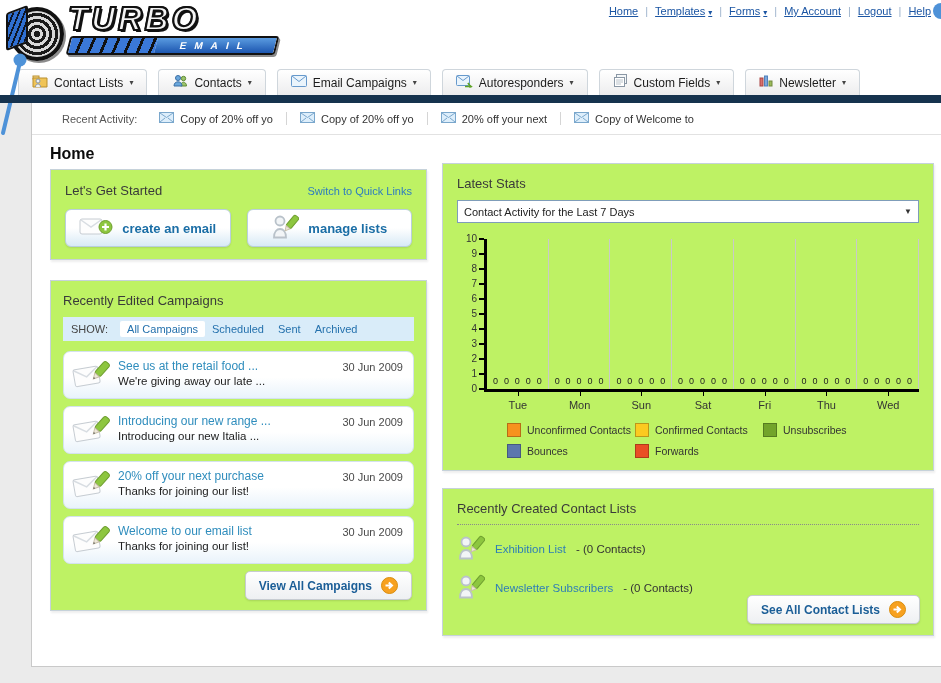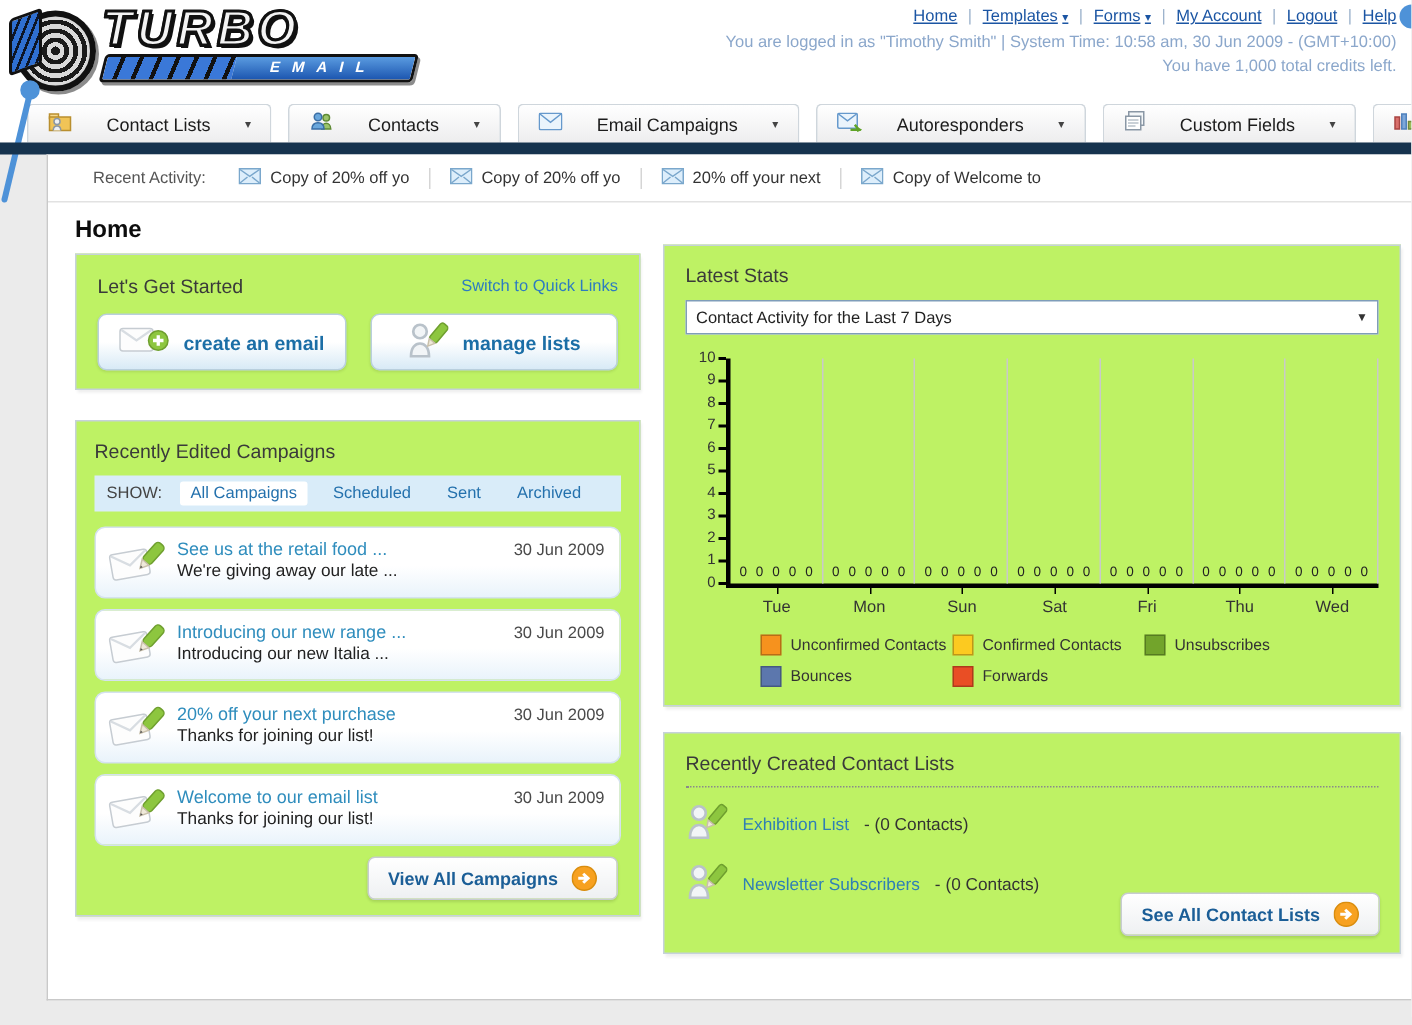--- a/index.html
+++ b/index.html
@@ -30,21 +30,21 @@
   .nav-row{font-size:11px;display:flex;justify-content:flex-end;align-items:center;gap:7px;}
   .nav-link{color:#1b55a3;text-decoration:underline;cursor:pointer;white-space:nowrap;}
   .nav-sep{color:#9db3cc;}
   .nav-caret{font-size:8px;color:#1b55a3;margin-left:3px;}
   .hdr-status{font-size:11px;color:#8ba7cb;margin-top:4px;line-height:1.45;}
   
   .decor-left{position:absolute;left:0;top:50px;}
   .decor-right{position:absolute;left:933px;top:3px;width:16px;height:16px;border-radius:50%;background:#4e92d8;}
   
   .tabbar{position:absolute;left:18px;top:69px;display:flex;gap:11px;align-items:flex-end;}
-  .tab{display:flex;align-items:center;gap:23px;height:26px;padding:0 13px;box-sizing:border-box;
+  .tab{display:flex;align-items:center;gap:6px;height:26px;padding:0 13px;box-sizing:border-box;
     background:linear-gradient(#ffffff,#ededee);border:1px solid #cfd6dc;border-bottom:none;
     border-radius:4px 4px 0 0;font-size:12px;color:#1c1c1c;cursor:pointer;white-space:nowrap;}
   .tab-caret{font-size:8px;color:#444;}
   
   .main{position:absolute;left:10px;top:103px;width:921px;height:564px;background:#fff;
     border:1px solid #c9c9c9;border-top:none;box-sizing:border-box;margin-left:21px;}
   .ra{height:31px;border-bottom:1px solid #e2e2e2;display:flex;align-items:center;
     padding-left:30px;font-size:11px;color:#555;}
   .ra-item{display:flex;align-items:center;gap:6px;color:#333;cursor:pointer;}
   .ra-item + .ra-item{border-left:1px solid #d5d5d5;padding-left:13px;margin-left:13px;}
@@ -134,24 +134,20 @@
           <a class="nav-link">Templates<span class="nav-caret">▾</span></a>
           <span class="nav-sep">|</span>
           <a class="nav-link">Forms<span class="nav-caret">▾</span></a>
           <span class="nav-sep">|</span>
           <a class="nav-link">My Account</a>
           <span class="nav-sep">|</span>
           <a class="nav-link">Logout</a>
           <span class="nav-sep">|</span>
           <a class="nav-link">Help</a>
         </div>
-      <div class="hdr-status">
-        <div>You are logged in as "Timothy Smith" | System Time: 10:58 am, 30 Jun 2009 - (GMT+10:00)</div>
-        <div>You have 1,000 total credits left.</div>
-      </div>
     </div>
     <div class="tabbar" id="tabbar">
         <div class="tab">
           <span class="tab-ic"><svg width="16" height="14" viewBox="0 0 16 14">
               <rect x="1" y="2" width="6" height="3" fill="#f7d98c" stroke="#b98f2f"></rect>
               <path d="M1 4h14v9H1z" fill="#f0c457" stroke="#b98f2f"></path>
               <circle cx="6" cy="7" r="2" fill="#eef1f4" stroke="#8a97a5"></circle>
               <path d="M3.5 13c0-2 1.2-3 2.5-3s2.5 1 2.5 3" fill="#eef1f4" stroke="#8a97a5"></path>
             </svg></span>
           <span class="tab-label">Contact Lists</span>
@@ -193,21 +189,21 @@
             </svg></span>
           <span class="tab-label">Custom Fields</span>
           <span class="tab-caret">▾</span>
         </div>
         <div class="tab">
           <span class="tab-ic"><svg width="14" height="12" viewBox="0 0 14 12">
               <rect x="1" y="3" width="3" height="8" fill="#d9706c" stroke="#a94442"></rect>
               <rect x="5.5" y="1" width="3" height="10" fill="#7da7d9" stroke="#4f81bd"></rect>
               <rect x="10" y="6" width="3" height="5" fill="#9bbb59" stroke="#71893f"></rect>
             </svg></span>
-          <span class="tab-label">Confirmed</span>
+          <span class="tab-label">Newsletter</span>
           <span class="tab-caret">▾</span>
         </div>
       </div>
   </div>
 
   <svg class="decor-left" width="28" height="86">
     <line x1="20" y1="12" x2="3" y2="83" stroke="#4e92d8" stroke-width="4" stroke-linecap="round"></line>
     <circle cx="20" cy="10" r="6.5" fill="#4e92d8"></circle>
   </svg>
   <div class="decor-right"></div>
@@ -278,21 +274,21 @@
                 </svg></span>
               <span>manage lists</span>
             </button>
           </div>
       </div>
 
       <div class="panel camp-panel">
         <div class="panel-title">Recently Edited Campaigns</div>
         <div class="filterbar">
           <span class="show-label">SHOW:</span>
-          <span id="filters" style="display:flex;gap:10px;align-items:flex-start">
+          <span id="filters" style="display:flex;align-items:flex-start">
               <span class="filter active">All Campaigns</span>
               <span class="filter">Scheduled</span>
               <span class="filter">Sent</span>
               <span class="filter">Archived</span>
             </span>
         </div>
         <div class="camp-rows" id="camp-rows">
             <div class="camp">
               <span class="camp-ic"><svg width="40" height="34" viewBox="0 0 40 34">
                   <g transform="rotate(-10 15 18)">

